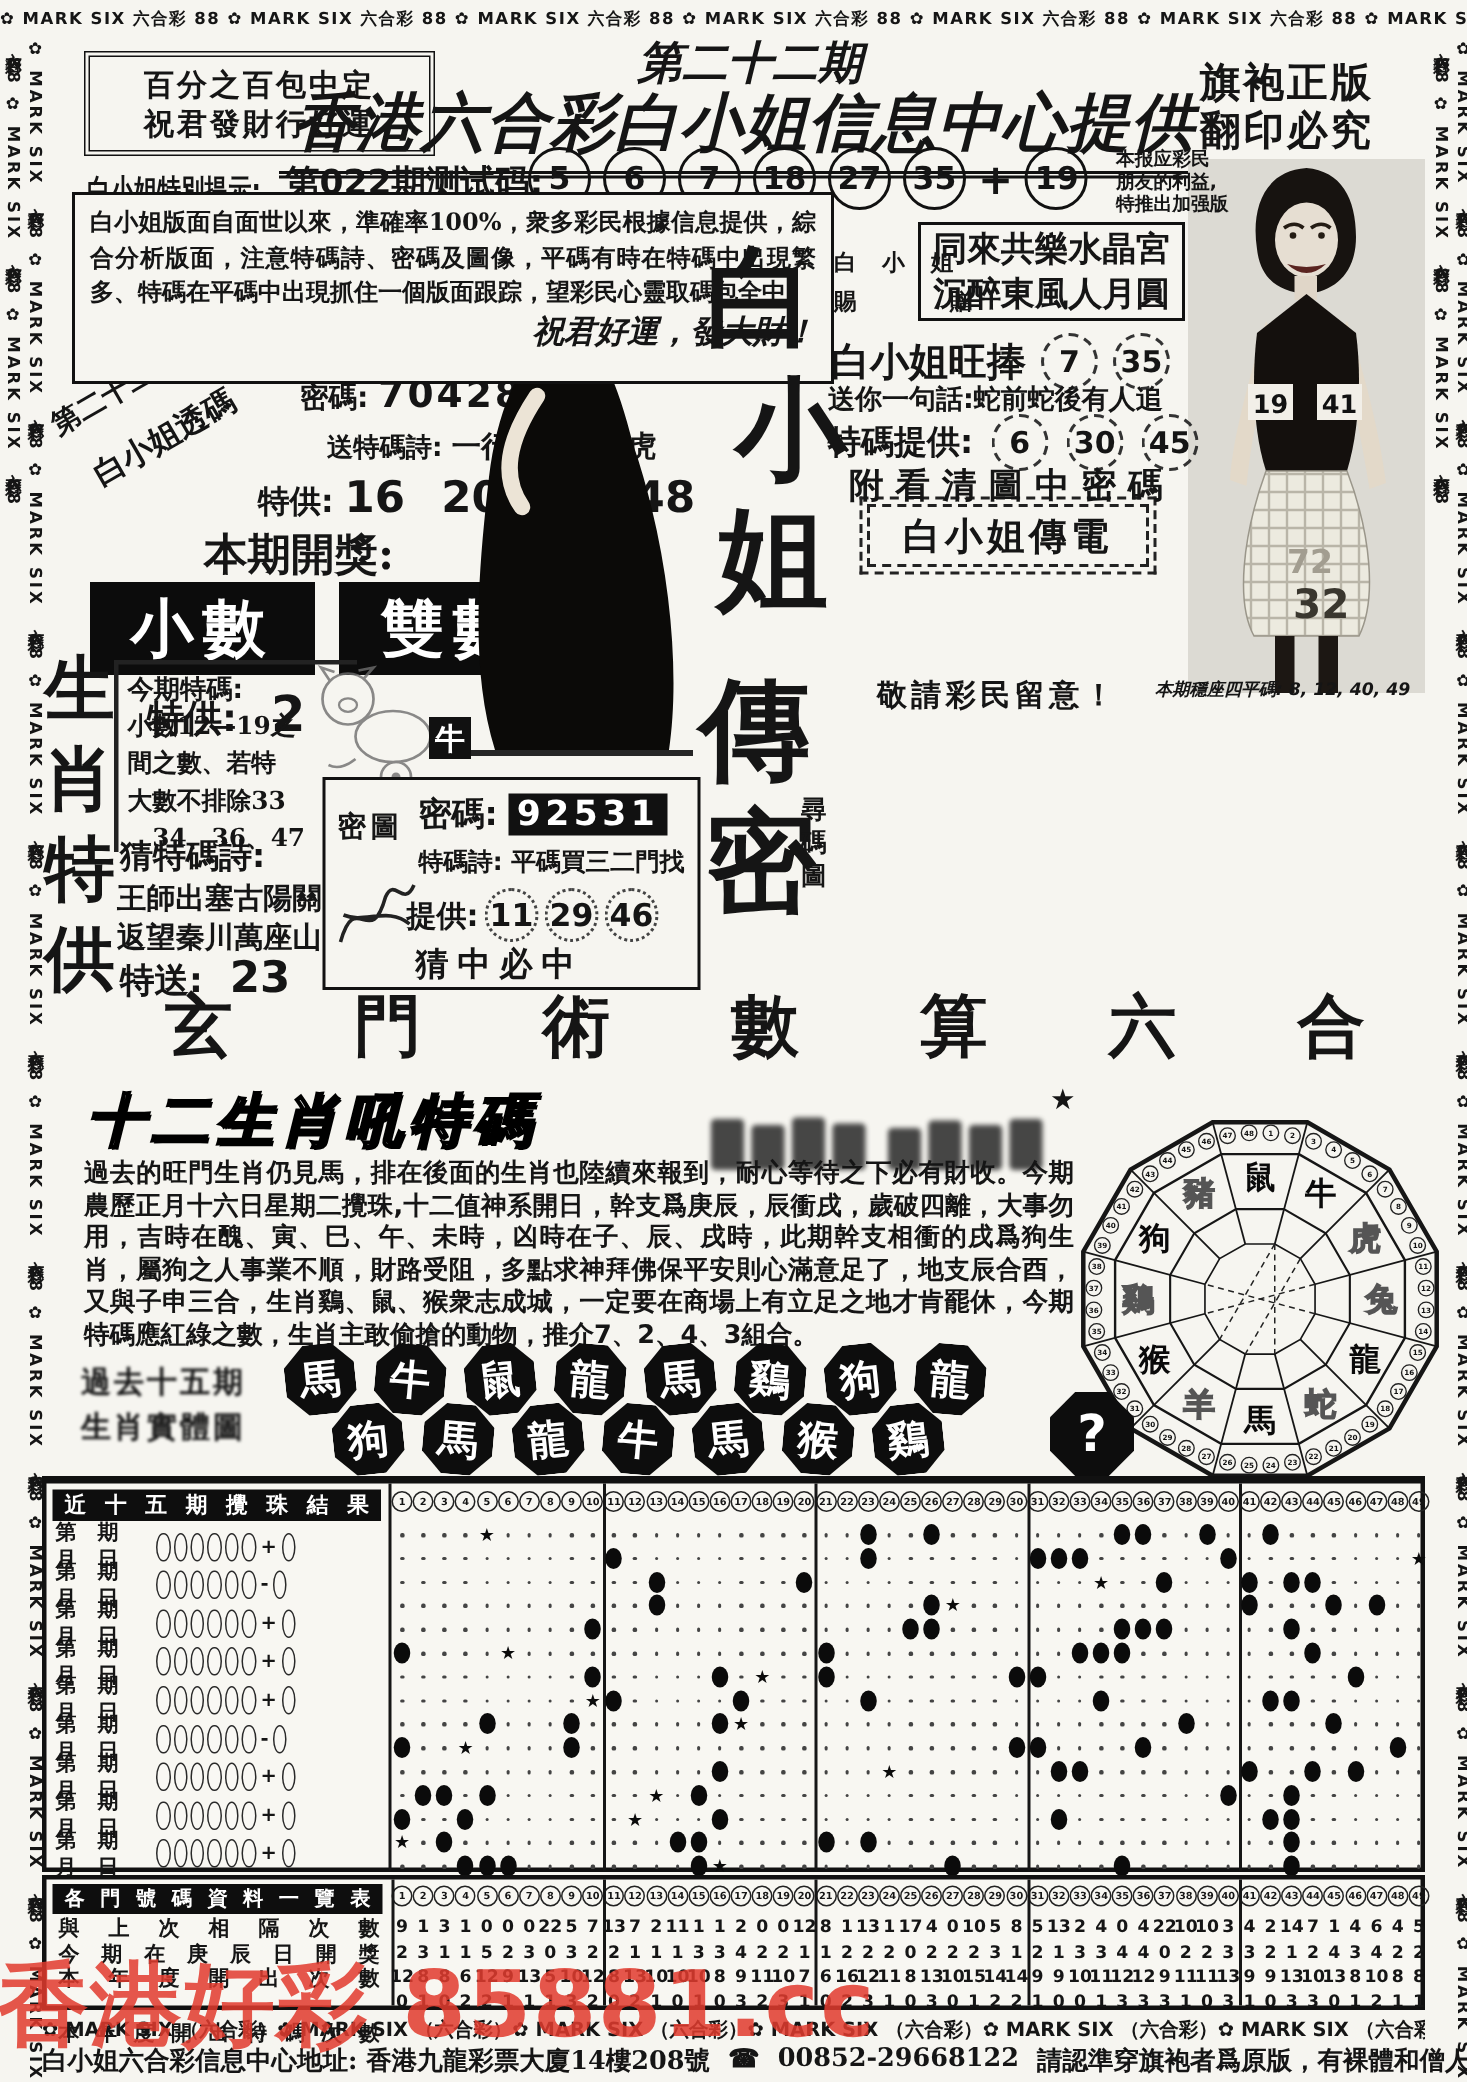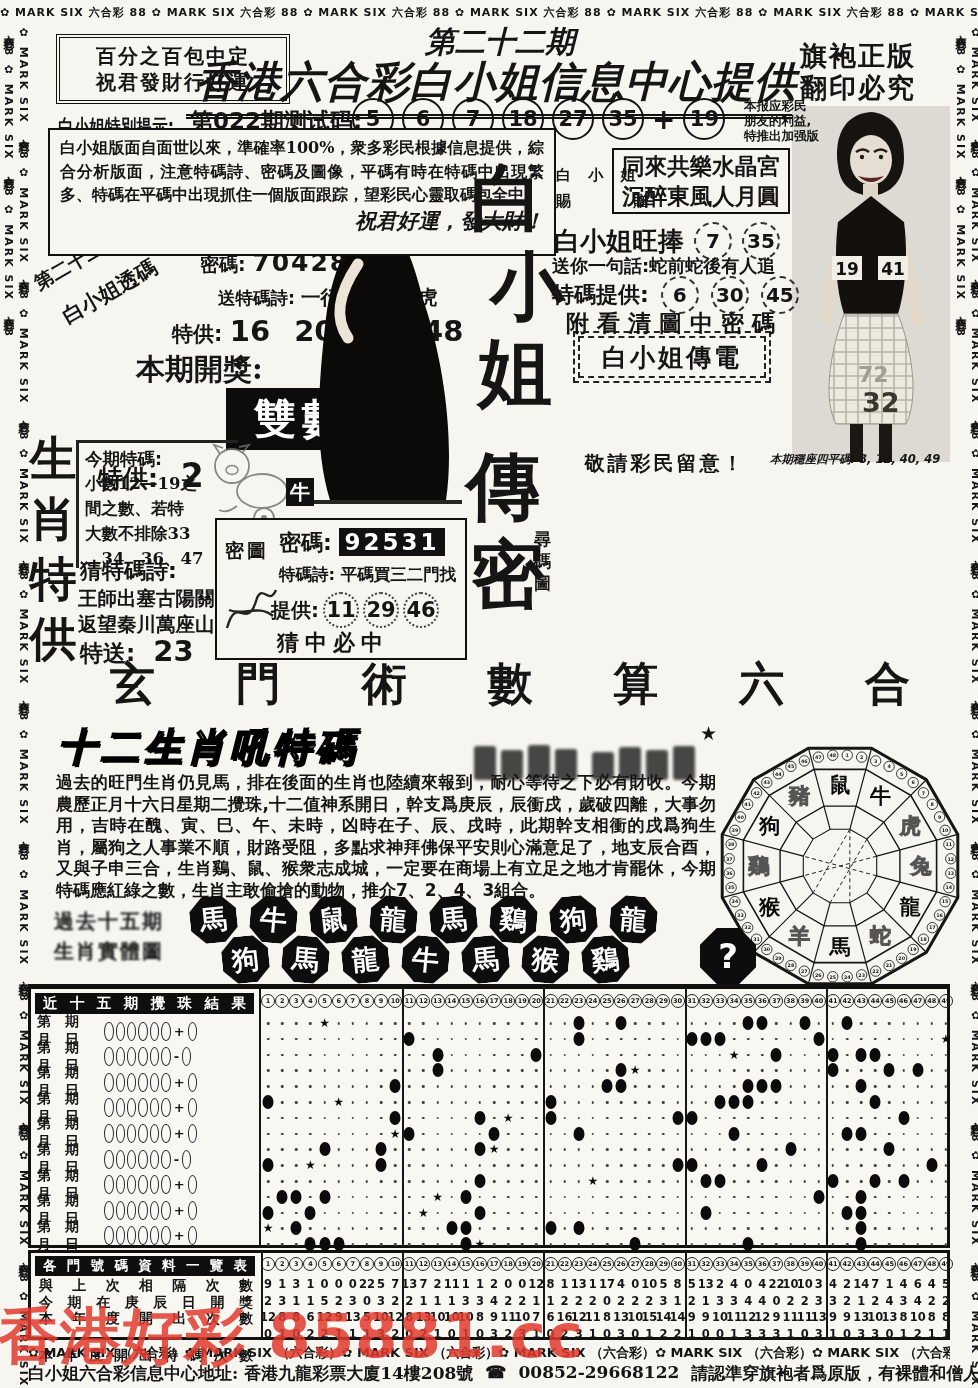--- a/index.html
+++ b/index.html
@@ -244,20 +244,21 @@
   </div>
   <div class="abs" id="poem-row">
     <span>送特碼詩:</span>
     <b>一行三人打老虎</b>
   </div>
   <div class="abs" id="tegong-row">
     <span>特供:</span>
     <b>16 20 27 48</b>
   </div>
   <div class="abs serif" id="kaijiang">本期開獎:</div>
+  <div class="abs blackbox" id="box-small">小數</div>
   <div class="abs blackbox" id="box-double">雙數</div>
   <div class="abs" id="tegong2">
     <span>特供:</span>
     <b>2</b>
   </div>
 
   <div class="abs side-char serif" style="top:428px;">生</div>
   <div class="abs side-char serif" style="top:488px;">肖</div>
   <div class="abs side-char serif" style="top:548px;">特</div>
   <div class="abs side-char serif" style="top:608px;">供</div>

